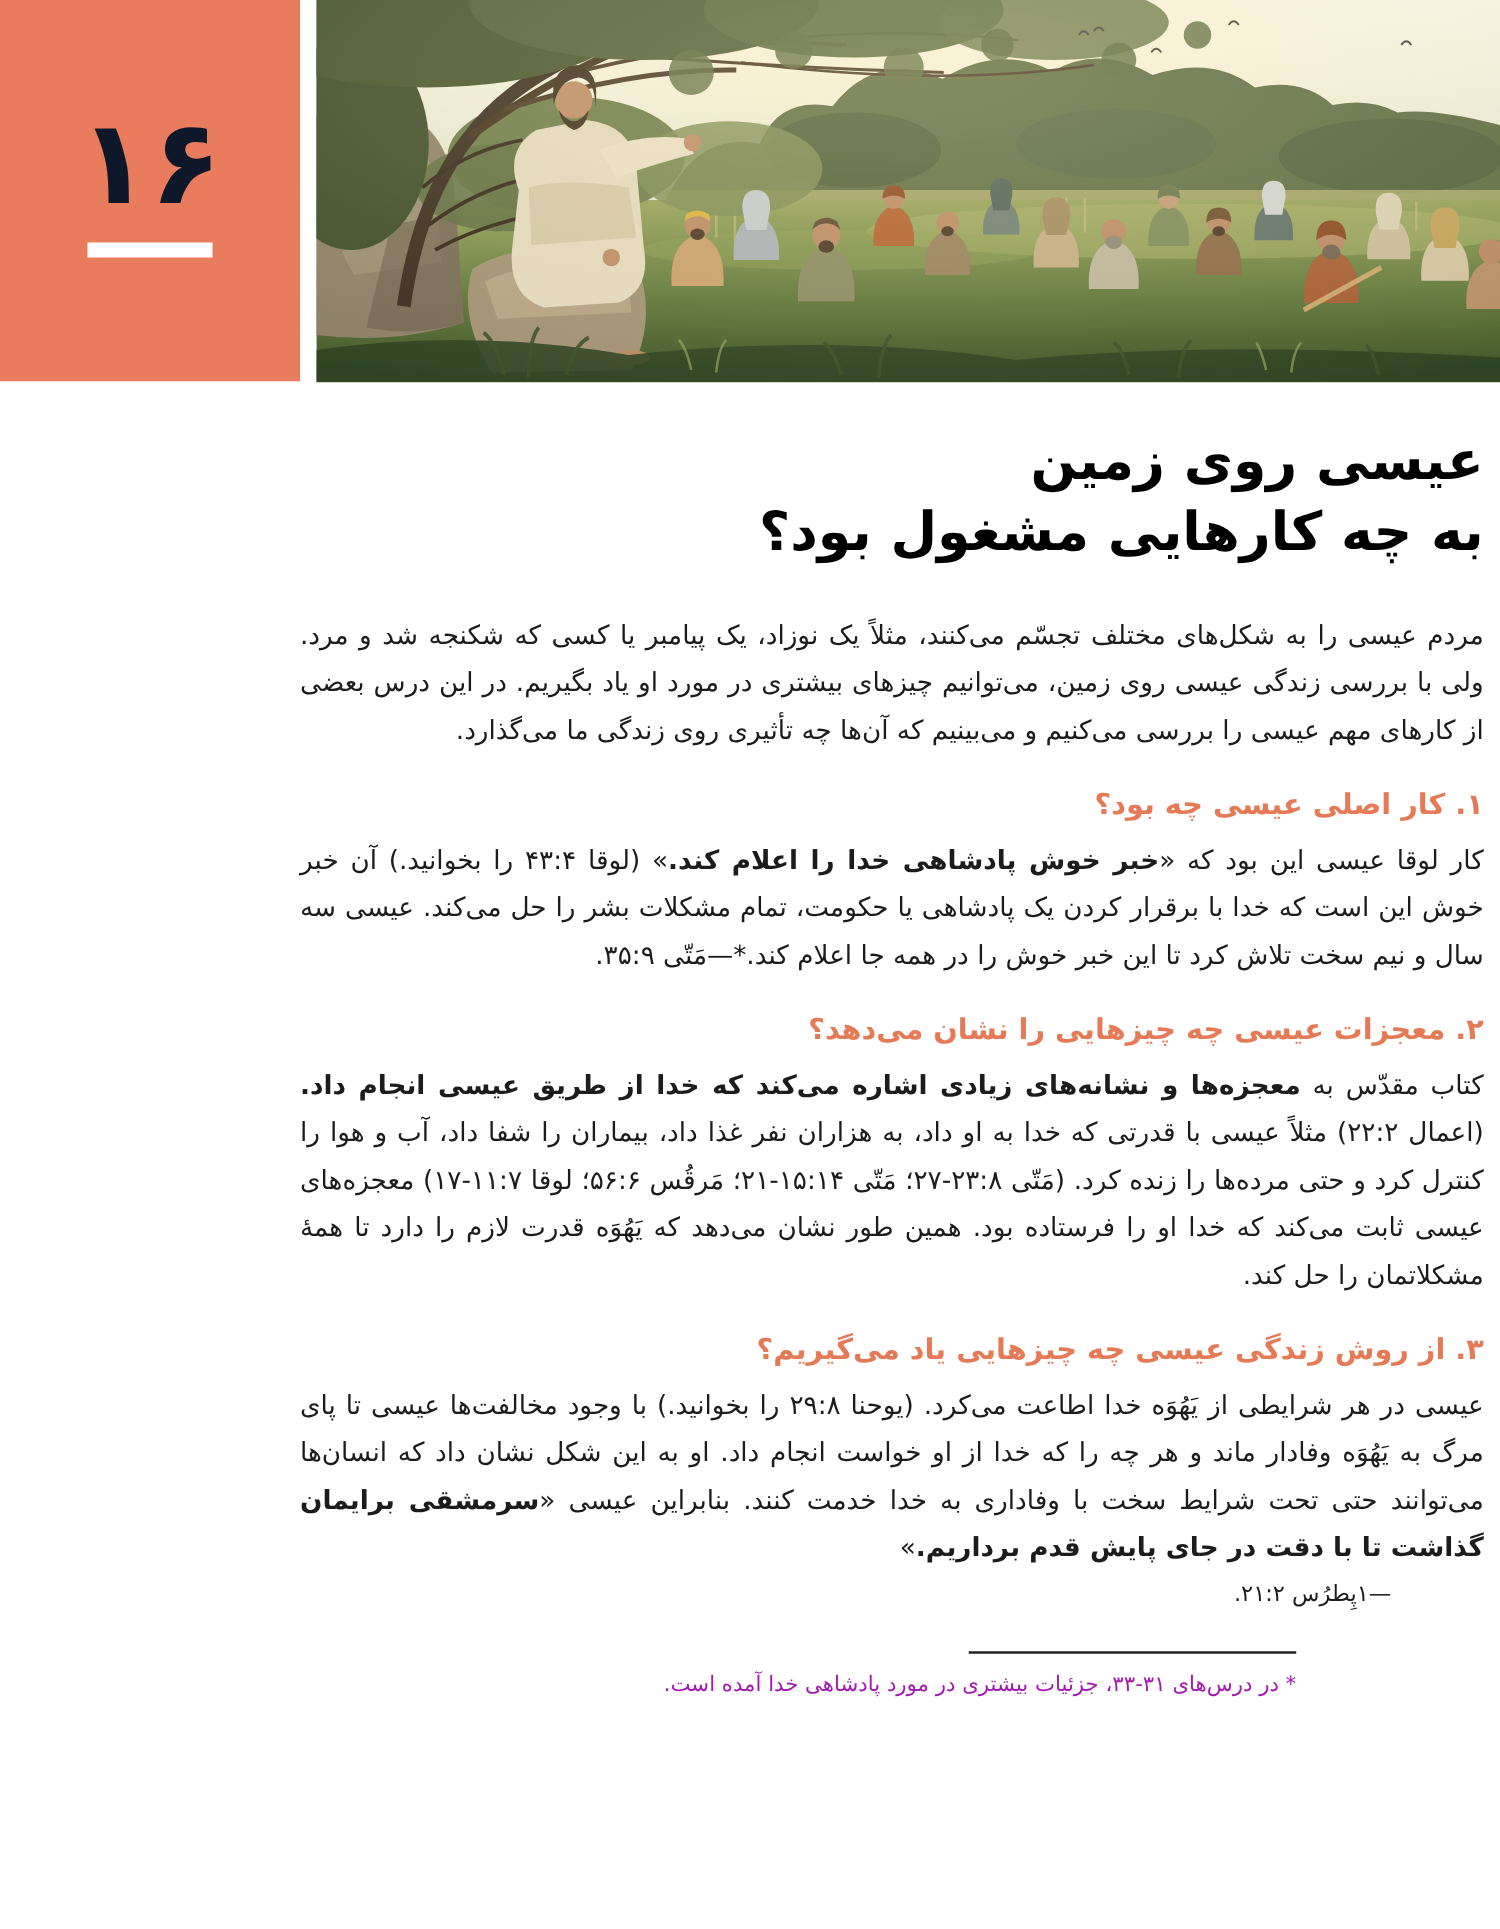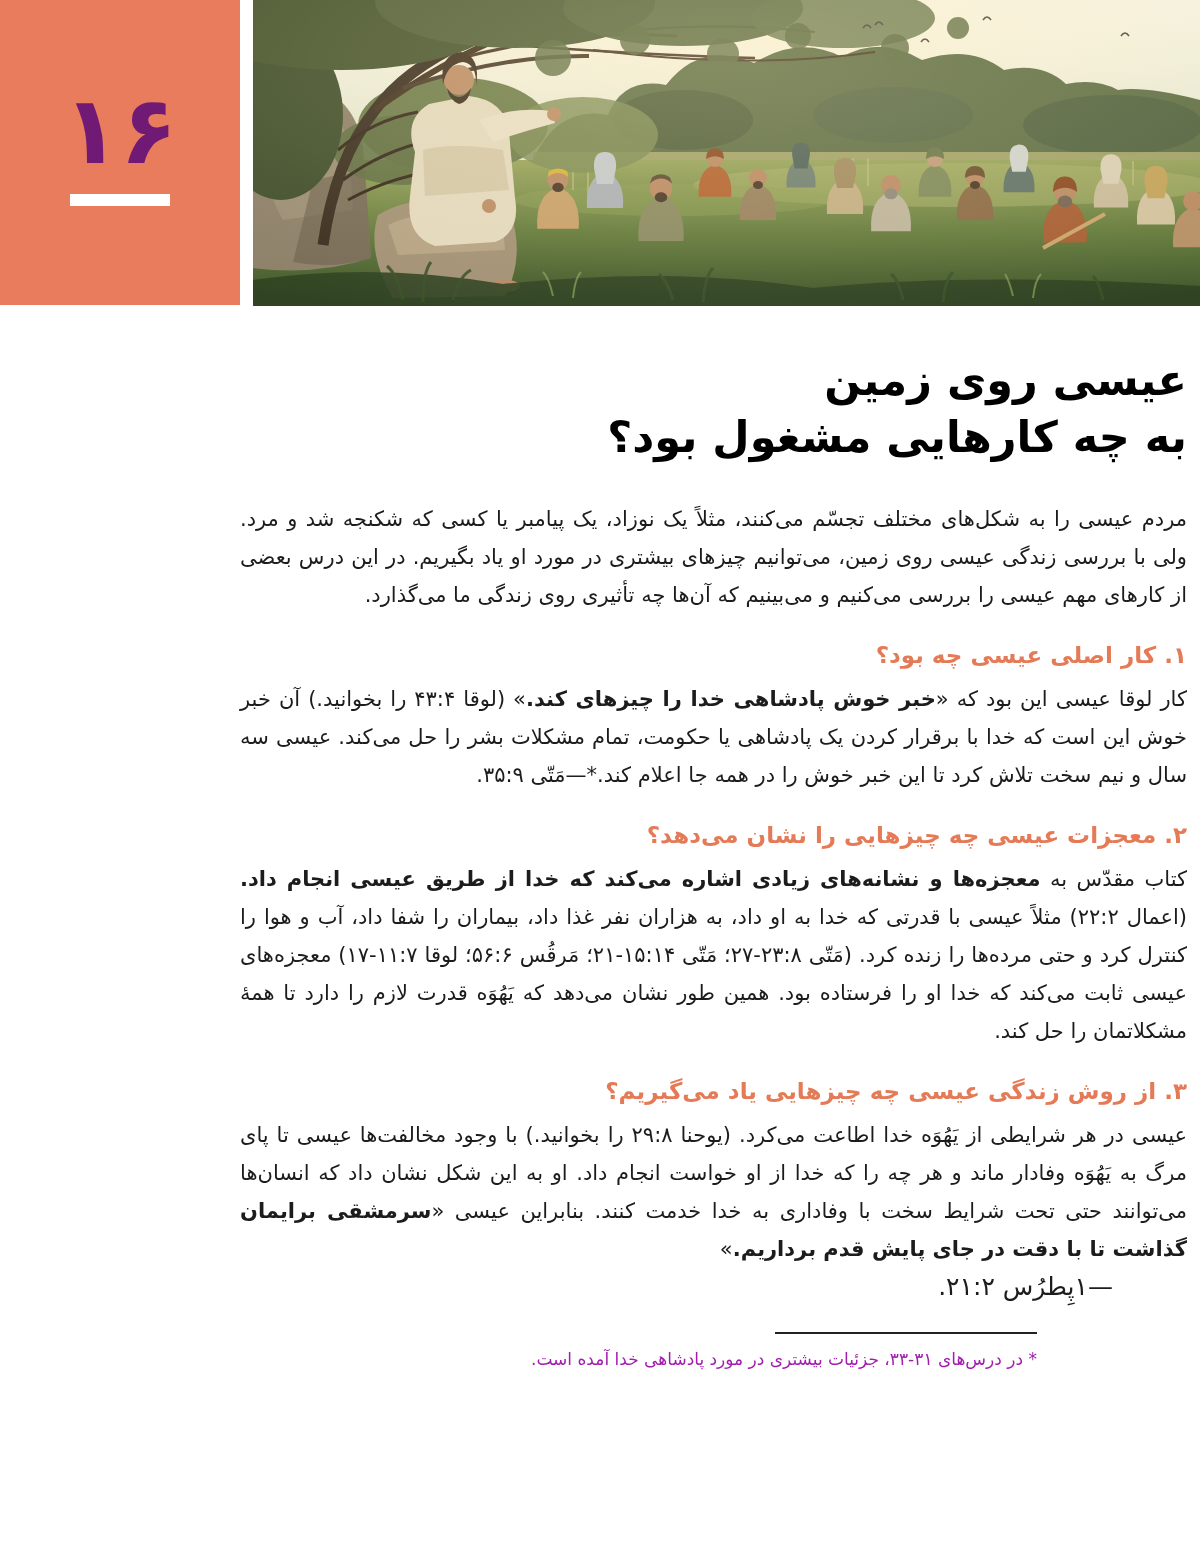--- a/index.html
+++ b/index.html
@@ -8,43 +8,43 @@
     --text:#1c1c1c;
   }
   html,body{margin:0;padding:0;background:#ffffff;}
   .page{
     position:relative;width:1200px;height:1543px;background:#ffffff;overflow:hidden;
     font-family:"DejaVu Sans",sans-serif;color:var(--text);direction:rtl;
   }
   
   .badge{position:absolute;left:0;top:0;width:240px;height:305px;background:var(--badge);}
   .badge-num{
-    margin-top:84px;text-align:center;font-size:94px;line-height:1;color:#701a75;font-weight:bold;
+    margin-top:84px;text-align:center;font-size:94px;line-height:1;color:#0f172a;font-weight:bold;
   }
   .badge-rule{width:100px;height:12px;background:#ffffff;margin:16px auto 0;}
   
   .photo{position:absolute;left:253px;top:0;width:947px;height:306px;overflow:hidden;}
   .photo svg{display:block;width:947px;height:306px;}
   
-  .content{position:absolute;top:352px;right:13px;width:947px;}
+  .content{position:absolute;top:341px;right:13px;width:947px;}
   h1.title{
     margin:0 0 34px 0;font-size:43px;line-height:57px;font-weight:bold;color:#000;
     text-align:right;
   }
   p.para{
     margin:0;font-size:21px;line-height:38px;text-align:justify;text-justify:inter-word;
   }
   p.para .bold{font-weight:bold;}
   .intro{margin-bottom:6px;}
   h2.q{
     margin:26px 0 10px 0;font-size:23px;line-height:30px;font-weight:bold;color:var(--accent);
     text-align:right;
   }
   .cite{
-    font-size:25px;line-height:38px;text-align:right;padding-left:0;padding-right:74px;
+    font-size:18px;line-height:38px;text-align:right;padding-left:0;padding-right:74px;
   }
   .fn-rule{
     width:262px;height:2px;background:#222;margin:26px 150px 12px 0;
   }
   .footnote{
     margin:0;font-size:17px;line-height:26px;text-align:right;padding-right:150px;color:#a21caf;
   }
 </style>
 </head>
 <body>
@@ -257,21 +257,21 @@
     </svg>
   </div>
 
   <main class="content">
     <h1 class="title"><span>عیسی روی زمین</span><br><span>به چه کارهایی مشغول بود؟</span></h1>
 
     <p class="para intro">مردم عیسی را به شکل‌های مختلف تجسّم می‌کنند، مثلاً یک نوزاد، یک پیامبر یا کسی که شکنجه شد و مرد. ولی با بررسی زندگی عیسی روی زمین، می‌توانیم چیزهای بیشتری در مورد او یاد بگیریم. در این درس بعضی از کارهای مهم عیسی را بررسی می‌کنیم و می‌بینیم که آن‌ها چه تأثیری روی زندگی ما می‌گذارد.</p>
 
     <section>
       <h2 class="q">۱. کار اصلی عیسی چه بود؟</h2>
-      <p class="para"><span>کار لوقا عیسی این بود که «</span><span class="bold">خبر خوش پادشاهی خدا را چیزهای کند.</span><span>» (لوقا ۴۳:۴ را بخوانید.) آن خبر خوش این است که خدا با برقرار کردن یک پادشاهی یا حکومت، تمام مشکلات بشر را حل می‌کند. عیسی سه سال و نیم سخت تلاش کرد تا این خبر خوش را در همه جا اعلام کند.*—مَتّی ۳۵:۹.</span></p>
+      <p class="para"><span>کار لوقا عیسی این بود که «</span><span class="bold">خبر خوش پادشاهی خدا را اعلام کند.</span><span>» (لوقا ۴۳:۴ را بخوانید.) آن خبر خوش این است که خدا با برقرار کردن یک پادشاهی یا حکومت، تمام مشکلات بشر را حل می‌کند. عیسی سه سال و نیم سخت تلاش کرد تا این خبر خوش را در همه جا اعلام کند.*—مَتّی ۳۵:۹.</span></p>
     </section>
 
     <section>
       <h2 class="q">۲. معجزات عیسی چه چیزهایی را نشان می‌دهد؟</h2>
       <p class="para"><span>کتاب مقدّس به </span><span class="bold">معجزه‌ها و نشانه‌های زیادی اشاره می‌کند که خدا از طریق عیسی انجام داد.</span><span> (اعمال ۲۲:۲) مثلاً عیسی با قدرتی که خدا به او داد، به هزاران نفر غذا داد، بیماران را شفا داد، آب و هوا را کنترل کرد و حتی مرده‌ها را زنده کرد. (مَتّی ۲۳:۸-۲۷؛ مَتّی ۱۵:۱۴-۲۱؛ مَرقُس ۵۶:۶؛ لوقا ۱۱:۷-۱۷) معجزه‌های عیسی ثابت می‌کند که خدا او را فرستاده بود. همین طور نشان می‌دهد که یَهُوَه قدرت لازم را دارد تا همهٔ مشکلاتمان را حل کند.</span></p>
     </section>
 
     <section>
       <h2 class="q">۳. از روش زندگی عیسی چه چیزهایی یاد می‌گیریم؟</h2>
       <p class="para"><span>عیسی در هر شرایطی از یَهُوَه خدا اطاعت می‌کرد. (یوحنا ۲۹:۸ را بخوانید.) با وجود مخالفت‌ها عیسی تا پای مرگ به یَهُوَه وفادار ماند و هر چه را که خدا از او خواست انجام داد. او به این شکل نشان داد که انسان‌ها می‌توانند حتی تحت شرایط سخت با وفاداری به خدا خدمت کنند. بنابراین عیسی «</span><span class="bold">سرمشقی برایمان گذاشت تا با دقت در جای پایش قدم برداریم.</span><span>»</span></p>

